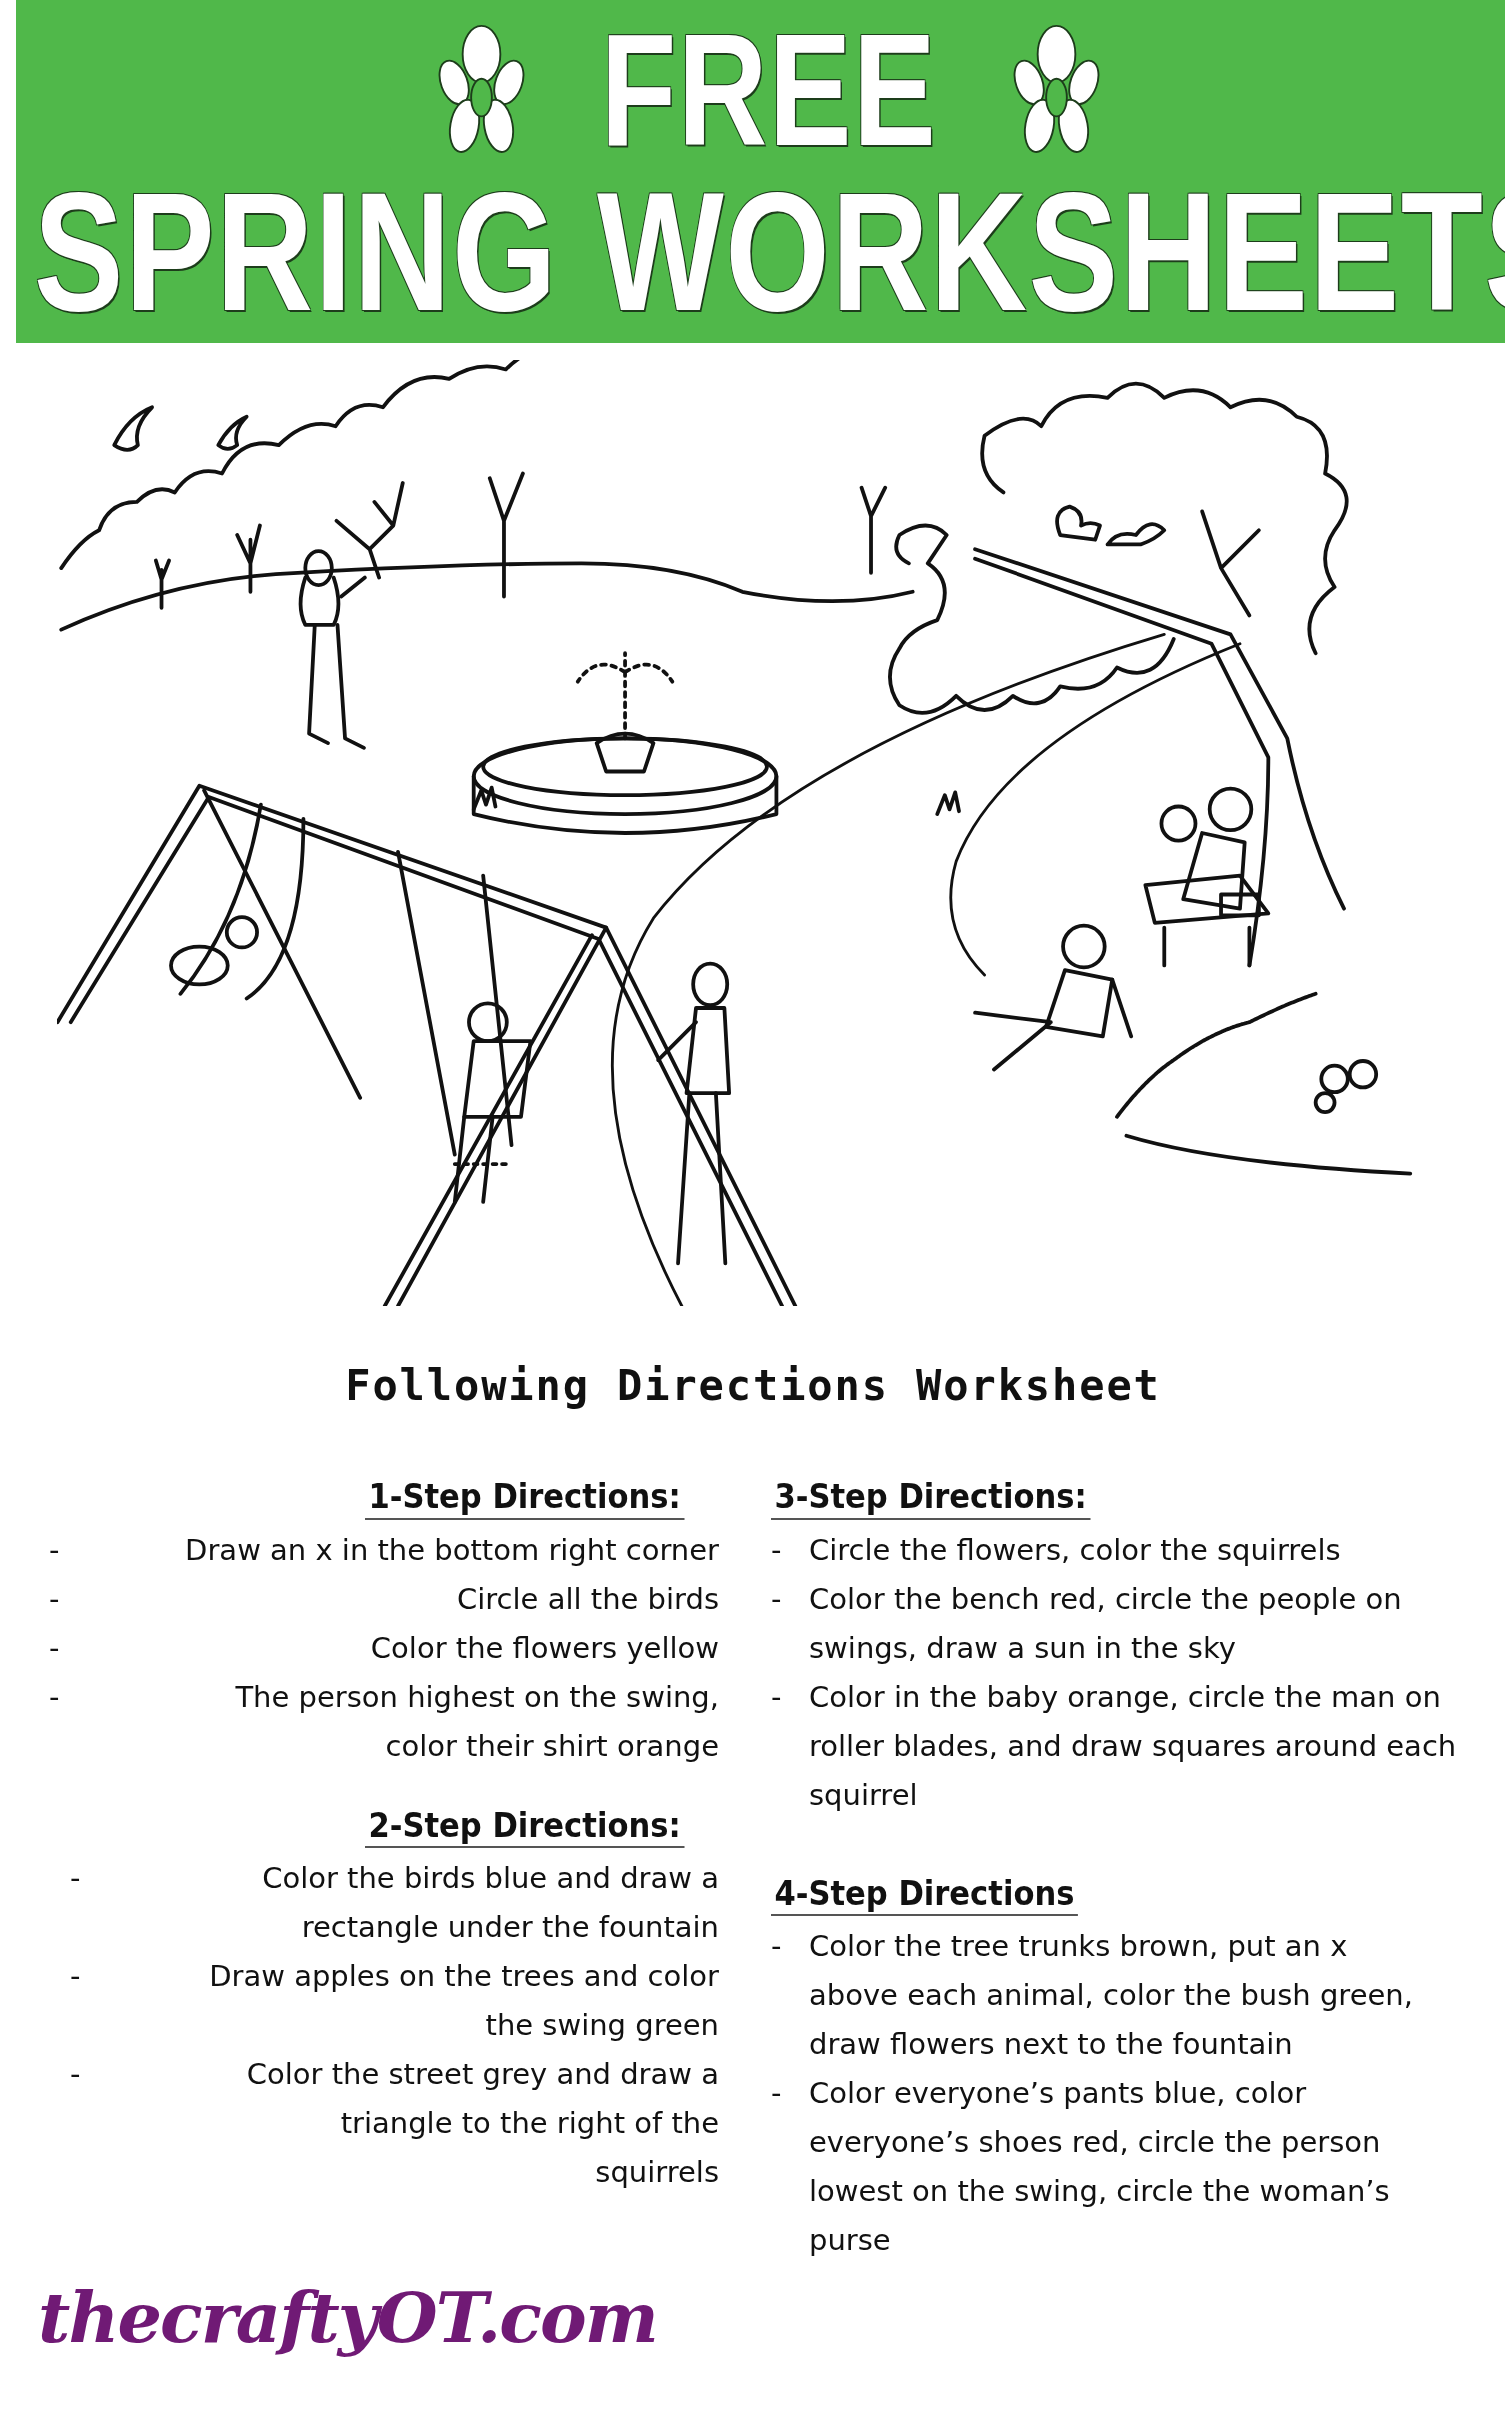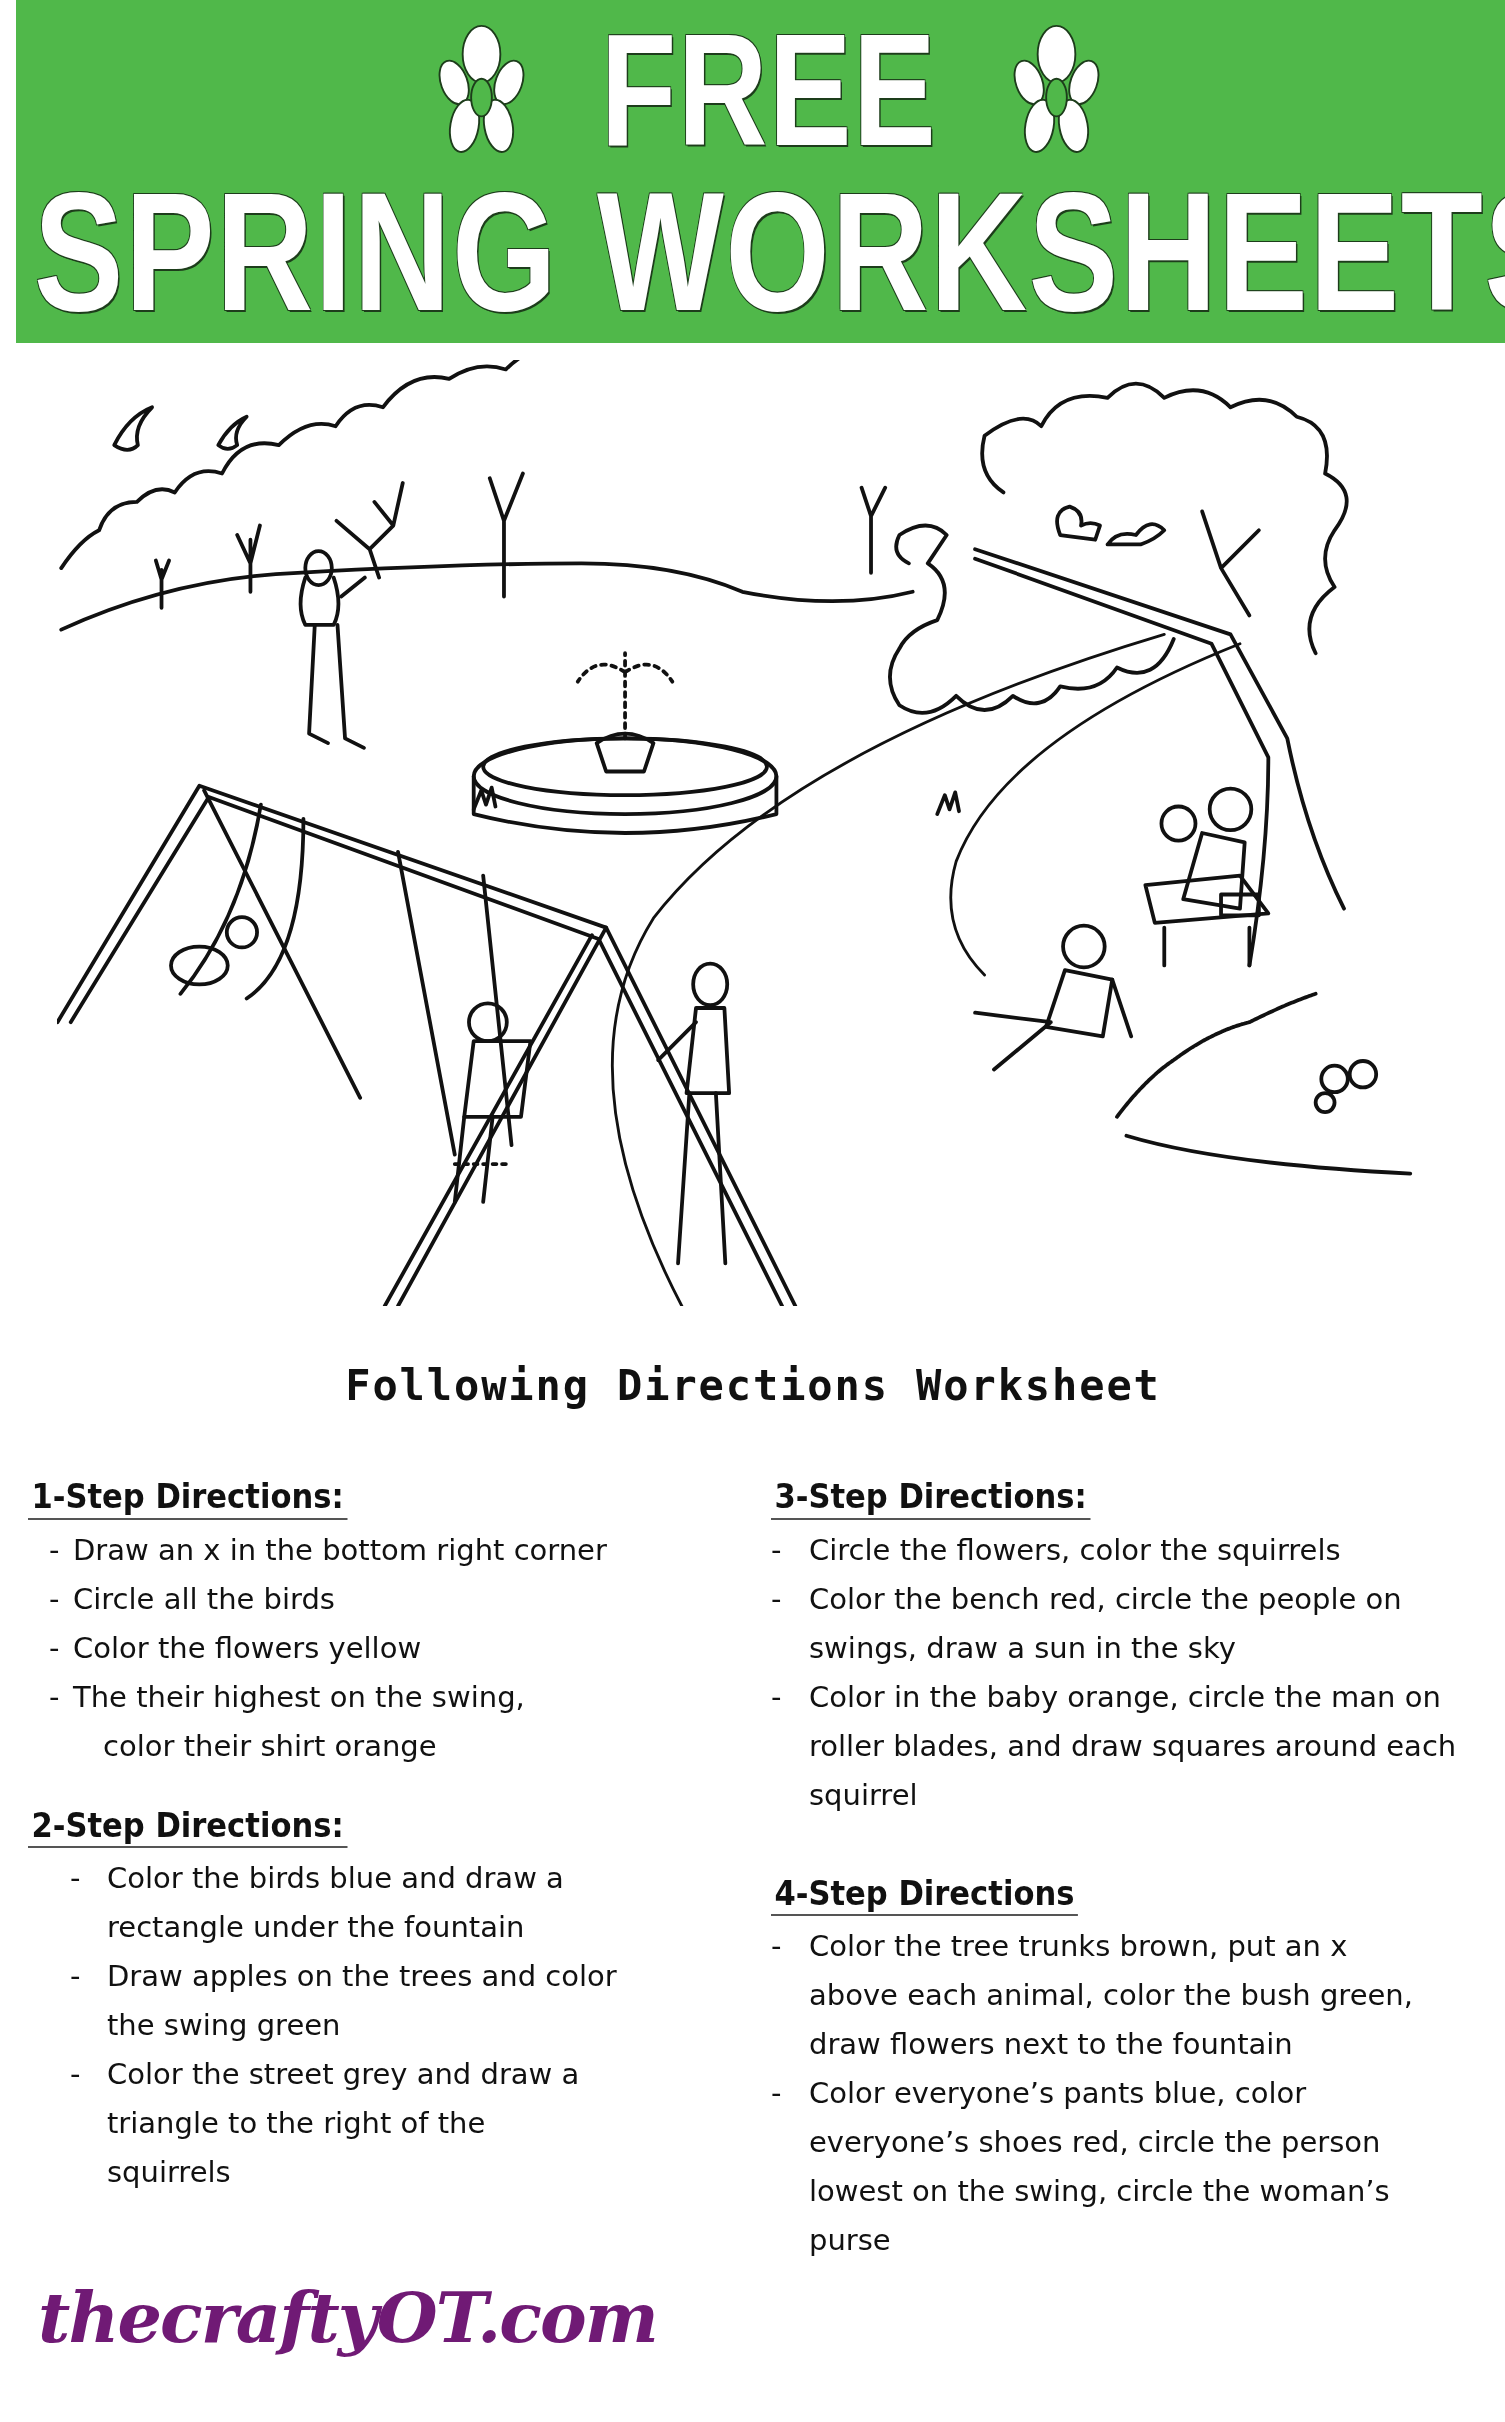--- a/index.html
+++ b/index.html
@@ -39,21 +39,21 @@
 
   
   .ws-title {
     position: absolute; left: 0; top: 1361px; width: 1506px; text-align: center;
     font-family: "DejaVu Sans Mono", monospace; font-weight: bold;
     font-size: 42px; letter-spacing: 1.9px; color: #111;
   }
 
   
   .col { position: absolute; }
-  .col-left { left: 28px; top: 1476px; width: 691px; }
+  .col-left { left: 28px; top: 1476px; width: 691px; text-align: right; }
   .col-right { left: 771px; top: 1476px; width: 729px; }
 
   .section { margin-bottom: 34px; }
   .section-heading {
     display: inline-block;
     font-family: "DejaVu Sans", sans-serif; font-weight: bold;
     font-size: 34px; color: #111;
     border-bottom: 2.8px solid #555;
     padding: 0 3.8px 1.9px 3.8px;
     margin-bottom: 5.7px;
@@ -227,21 +227,21 @@
       <li>
           <span class="dash">-</span>
           <span class="text-line">Circle all the birds</span>
         </li>
       <li>
           <span class="dash">-</span>
           <span class="text-line">Color the flowers yellow</span>
         </li>
       <li>
           <span class="dash">-</span>
-          <span class="text-line">The their highest on the swing,</span>
+          <span class="text-line">The person highest on the swing,</span>
           <span class="text-line cont-s1">color their shirt orange</span>
         </li>
     </ul>
   </div>
 
   <div class="section">
     <div class="section-heading">2-Step Directions:</div>
     <ul class="dir-list s2">
       <li>
           <span class="dash">-</span>

